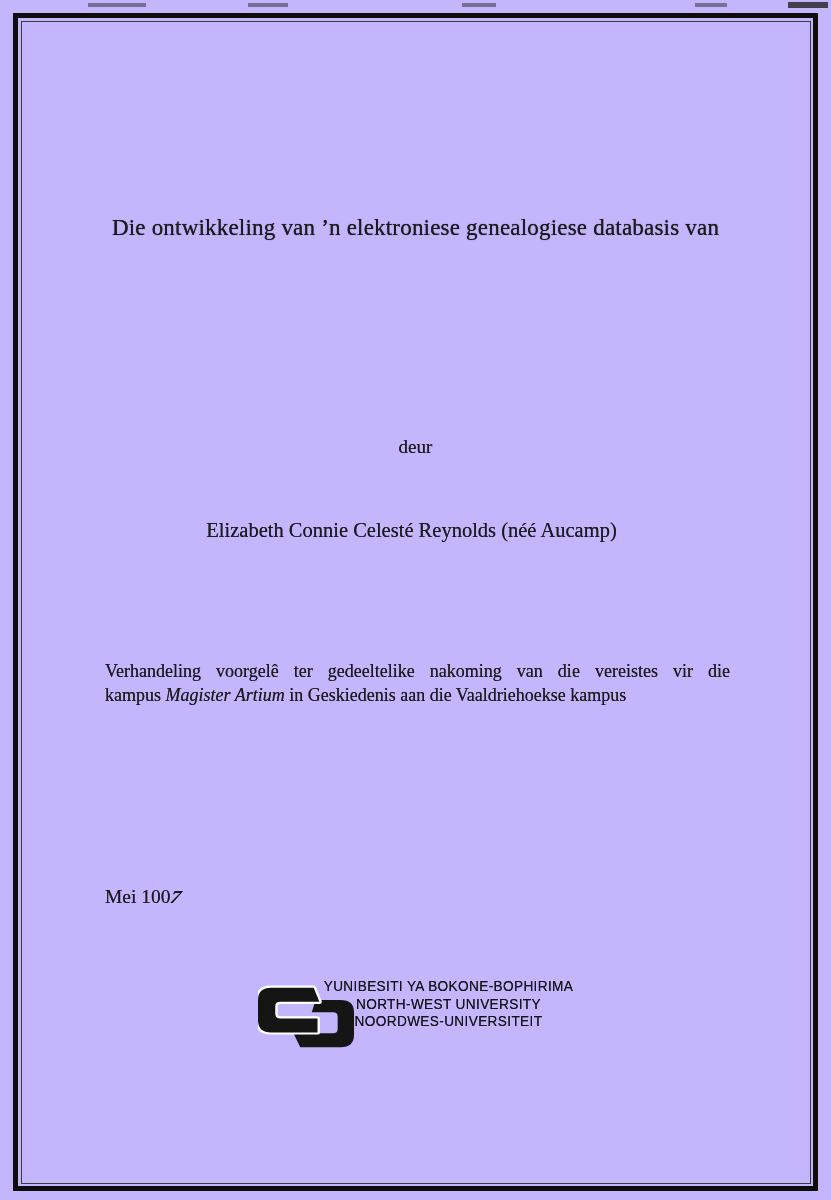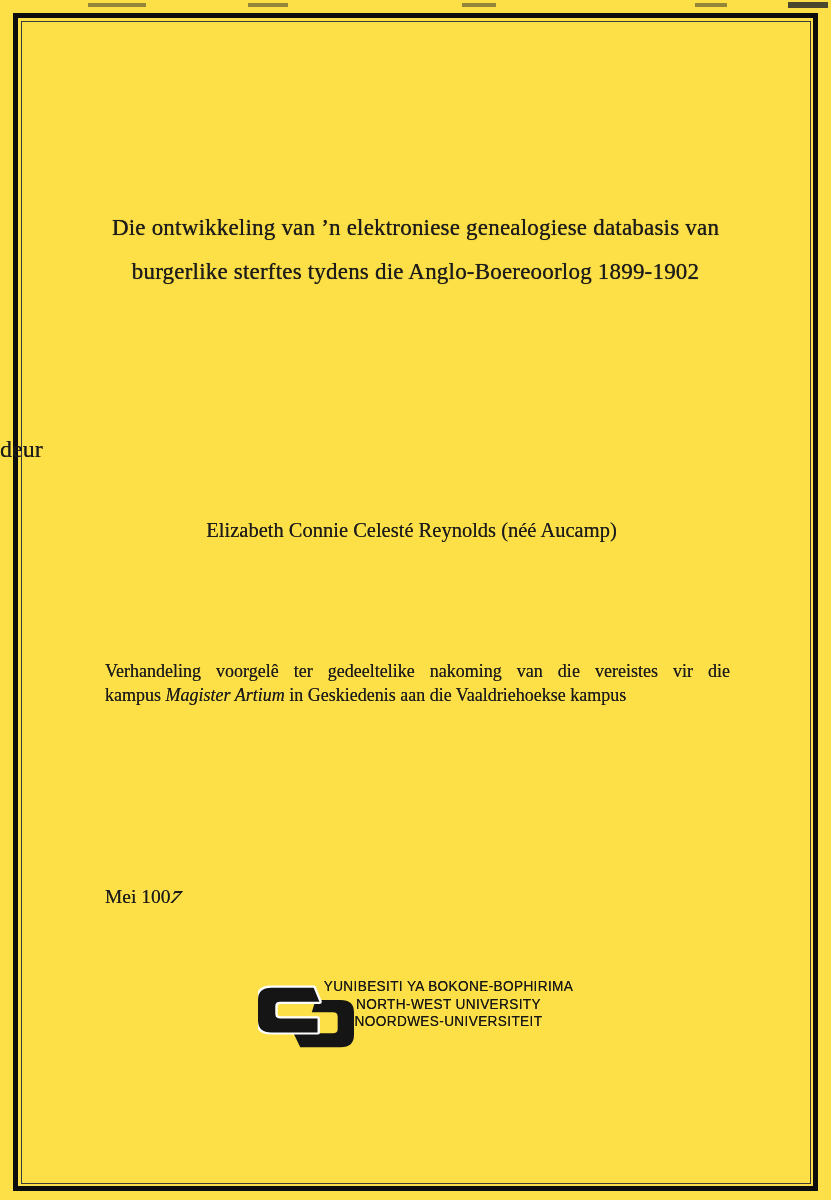--- a/index.html
+++ b/index.html
@@ -1,20 +1,20 @@
 <!DOCTYPE html>
 <html><head>
 <meta charset="utf-8">
 <style>
   html,body { margin:0; padding:0; background:#e8e8e8; }
   .page {
     position:relative;
     width:831px; height:1200px;
     margin:0 auto;
-    background:#fde047;
+    background:#c4b5fd;
     font-family:"Liberation Serif","DejaVu Serif",serif;
     color:#1b1b1b;
     overflow:hidden;
   }
   
   .frame-outer {
     position:absolute; left:13px; top:13px; right:13px; bottom:9px;
     border:5px solid #0d0d0d;
   }
   .frame-inner {
@@ -31,21 +31,21 @@
 
   .txt { text-shadow:0 0 .5px rgba(25,25,25,.8); }
 
   .title {
     position:absolute; left:50px; right:50px; top:206px;
     text-align:center; font-size:23px; line-height:44px;
     letter-spacing:.2px; text-shadow:0 0 .7px rgba(15,15,15,.9);
   }
   .byline-label {
     position:absolute; left:0; right:0; top:436px;
-    font-size:24px;
+    text-align:center; font-size:19px;
   }
   .author {
     position:absolute; left:0; right:8px; top:519px;
     text-align:center; font-size:20.5px;
   }
   .submission {
     position:absolute; left:105px; width:625px; top:659px;
     font-size:18px; line-height:24px;
   }
   .sub-justified { text-align:justify; text-align-last:justify; }
@@ -81,21 +81,20 @@
   <div class="frame-inner"></div>
 
   <div class="artifact a1"></div>
   <div class="artifact a2"></div>
   <div class="artifact a3"></div>
   <div class="artifact a4"></div>
   <div class="artifact a5"></div>
 
   <div class="title txt">
     <div>Die ontwikkeling van ’n elektroniese genealogiese databasis van</div>
-    <div>burgerlike sterftes tydens die Anglo-Boereoorlog 1899-1902</div>
   </div>
 
   <div class="byline-label txt">deur</div>
 
   <div class="author txt">Elizabeth Connie Celesté Reynolds (néé Aucamp)</div>
 
   <div class="submission txt">
     <div class="sub-justified">Verhandeling voorgelê ter gedeeltelike nakoming van die vereistes vir die</div>
     <div><span>kampus </span><span class="italic">Magister Artium</span><span> in Geskiedenis aan die Vaaldriehoekse kampus</span></div>
   </div>

